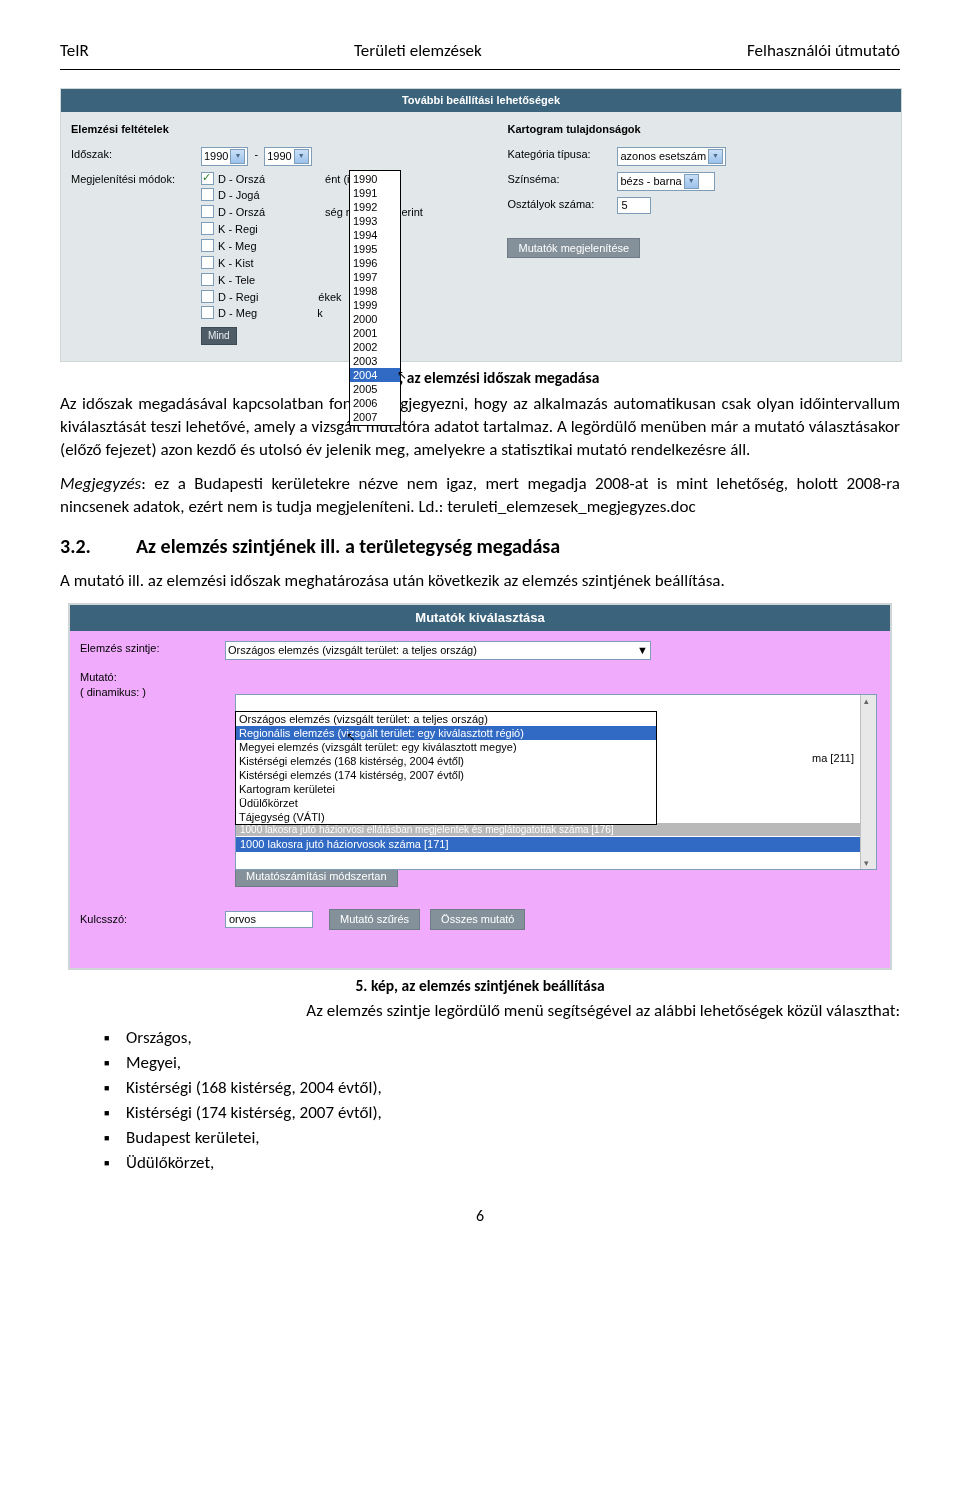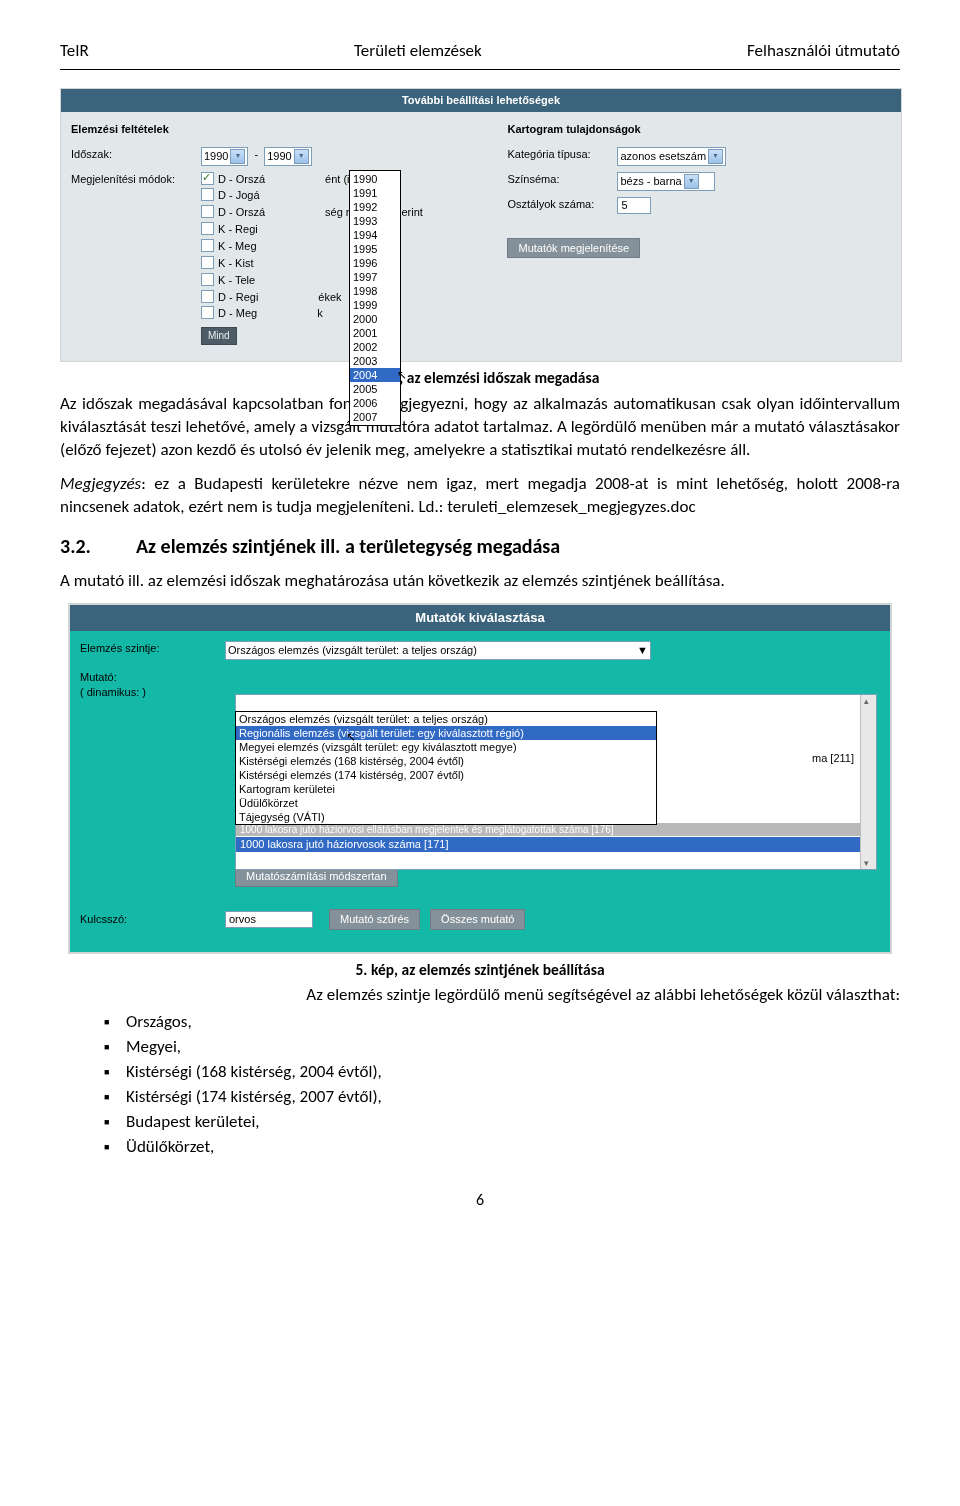--- a/index.html
+++ b/index.html
@@ -24,21 +24,21 @@
 .dropdown-open div{padding:0 3px}
 .dropdown-open .hl{background:#316ac5;color:#fff}
 .cursor{position:absolute;left:336px;top:255px;font-size:12px}
 .caption{text-align:center;font-weight:bold;font-size:15.5px;margin:2px 0 4px 0}
 .para{text-align:justify;margin-bottom:12px}
 .para i{font-style:italic}
 .h3{font-weight:bold;font-size:20px;margin:14px 0 10px 0}
 .h3 .num{display:inline-block;width:76px}
 .shot2{border:2px solid #d0d6d8;background:#fff;width:820px;margin:-2px auto 6px auto;font-family:Tahoma,Arial,sans-serif;font-size:11px;position:relative}
 .shot2 .shot-bar{font-size:13px}
-.shot2-body{background:#14b8a6;padding:10px 14px 16px 10px;position:relative}
+.shot2-body{background:#f0abfc;padding:10px 14px 32px 10px;position:relative}
 .wide-sel{background:#fff;border:1px solid #7e9db9;display:flex;align-items:center;height:17px;width:420px;justify-content:space-between;padding:0 2px}
 .dd2{position:absolute;left:155px;top:45px;width:420px;background:#fff;border:1px solid #000;z-index:3}
 .dd2 div{padding:0 3px;font-size:11px;line-height:14px}
 .dd2 .hl{background:#316ac5;color:#fff}
 .listbox{position:absolute;left:155px;top:28px;width:640px;height:174px;background:#fff;border:1px solid #7e9db9;z-index:1}
 .listbox .sc{position:absolute;right:0;top:0;width:15px;height:100%;background:#e8e8e8;border-left:1px solid #c0c0c0}
 .listbox .sc:before{content:"▴";position:absolute;top:0;left:3px;font-size:9px;color:#666}
 .listbox .sc:after{content:"▾";position:absolute;bottom:0;left:3px;font-size:9px;color:#666}
 .lb-row{position:absolute;left:0;right:16px}
 .lb-grey{background:#b9b9b9;color:#fff;padding:0 4px}

